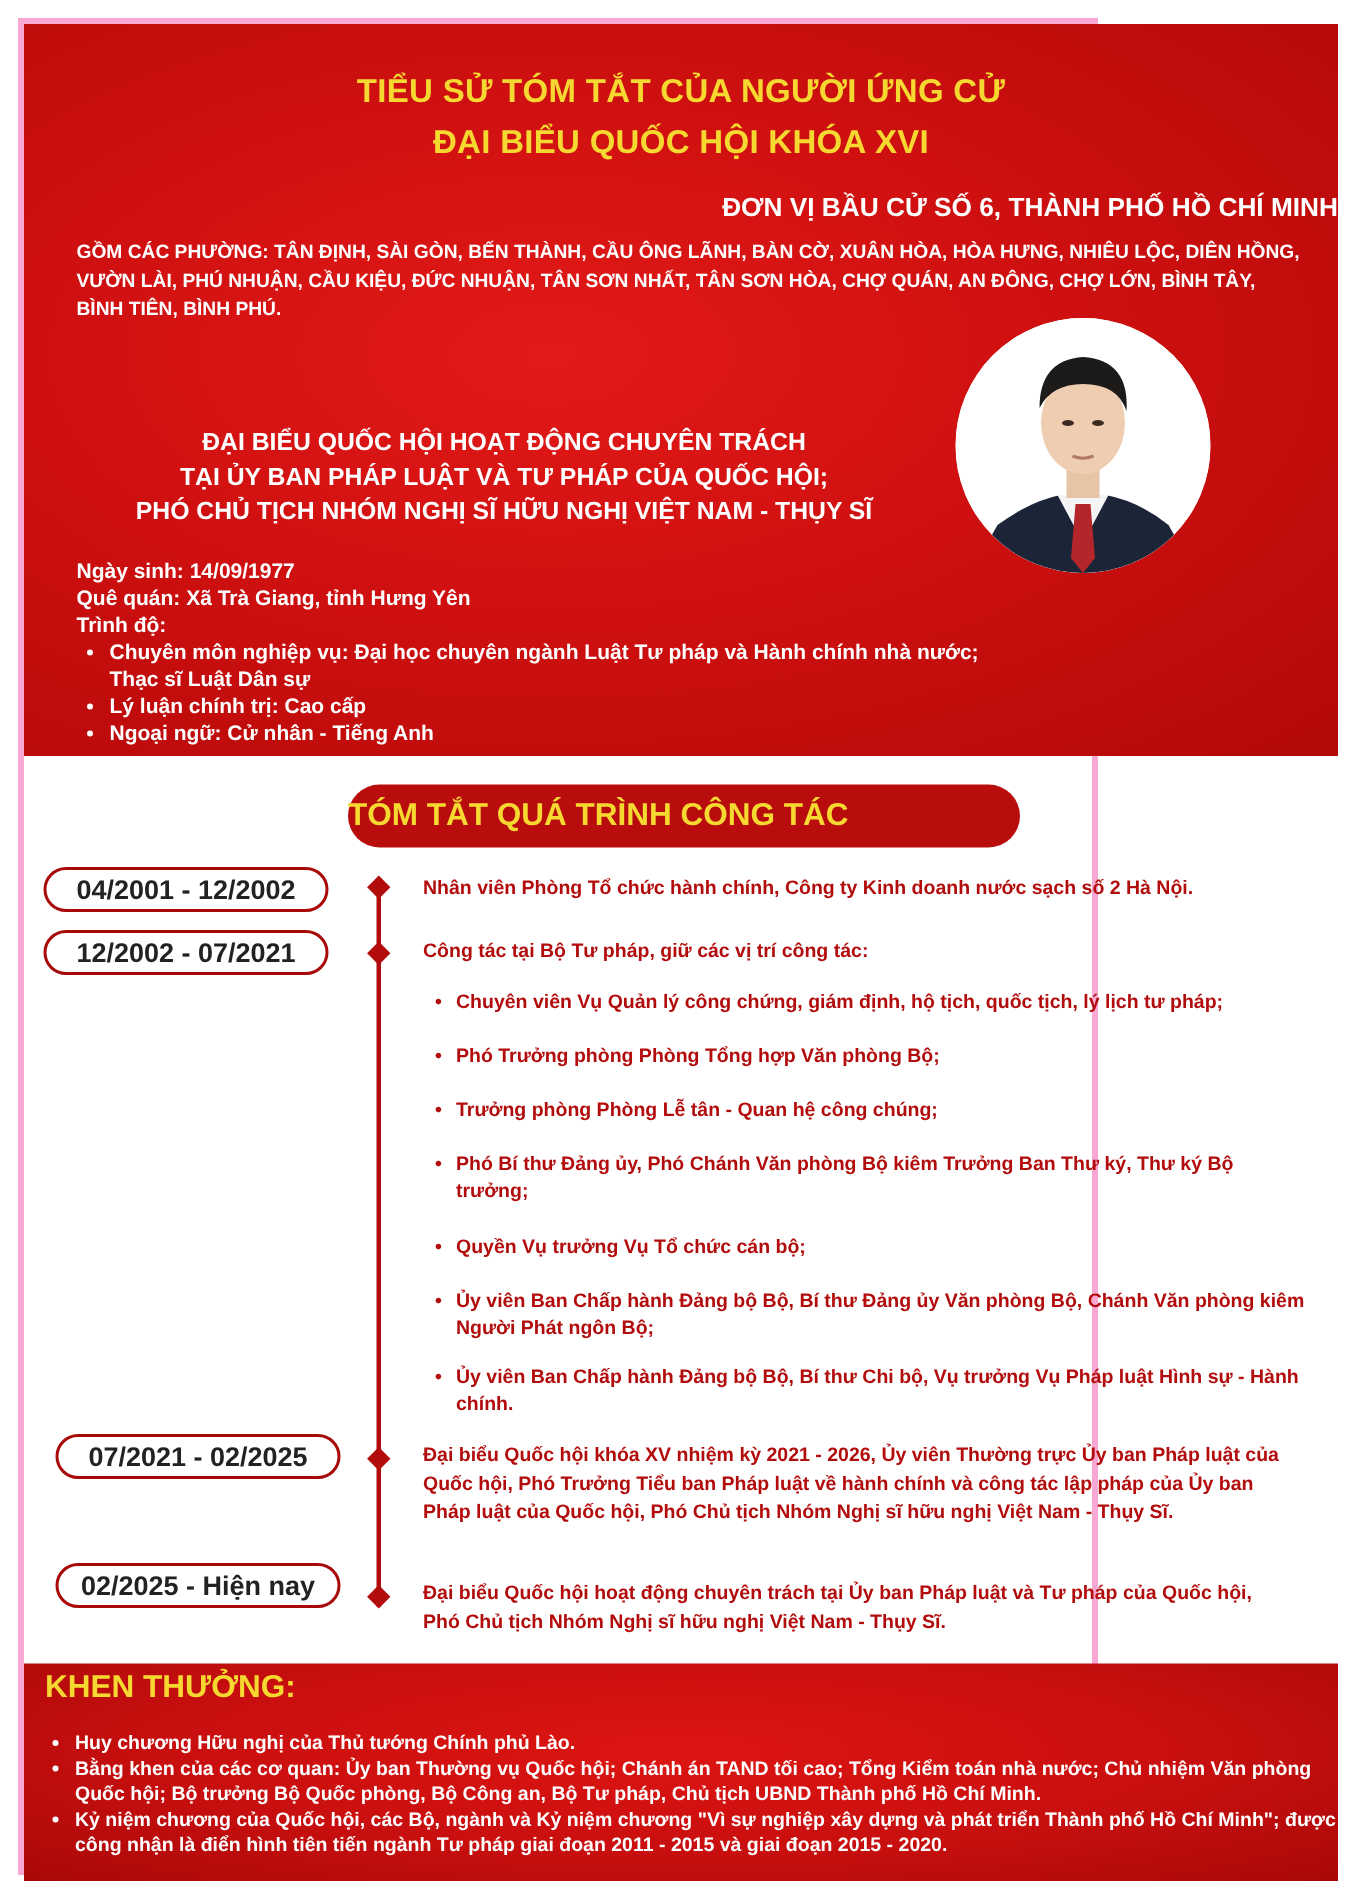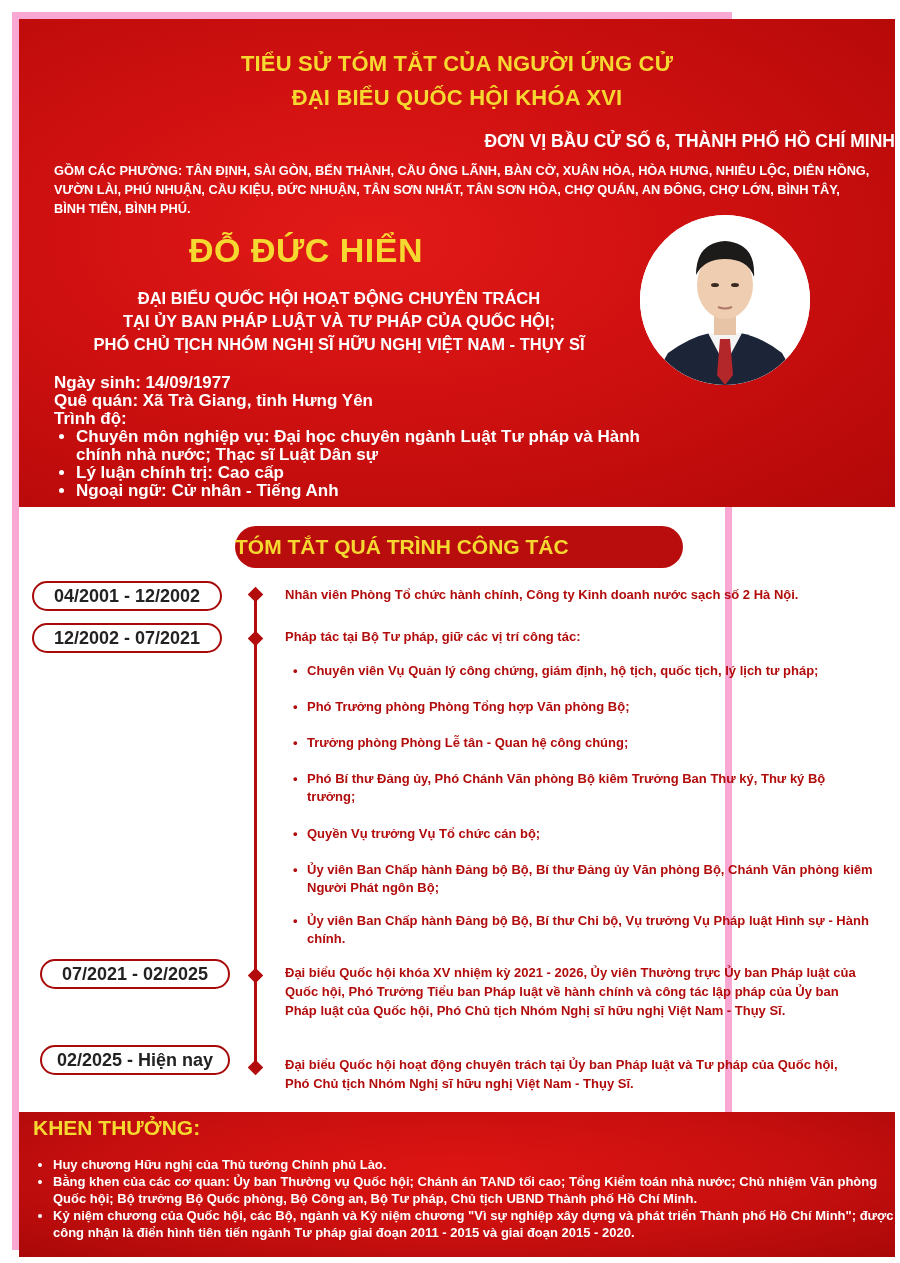--- a/index.html
+++ b/index.html
@@ -2,21 +2,21 @@
 <html><head>
 <meta charset="utf-8">
 <style>
   html, body { margin: 0; padding: 0; }
   body {
     width: 900px; height: 1263px; background: #ffffff; position: relative; overflow: hidden;
     font-family: "Liberation Sans", "DejaVu Sans", sans-serif;
   }
   .page {
     position: absolute; left: 12px; top: 12px; width: 720px; height: 1238px;
-    background: #ffffff; border: 7px solid #f9a8d4; box-sizing: border-box;
+    background: #ffffff; border: 4px solid #f9a8d4; box-sizing: border-box;
   }
   .header {
     position: absolute; left: 0; top: 0; width: 876px; height: 488px;
     background: radial-gradient(ellipse at 40% 45%, #e21a18 0%, #cf1010 45%, #b30808 100%);
     color: #fff;
   }
   .title {
     position: absolute; left: 0; width: 876px; text-align: center; color: #f6d930;
     font-weight: bold; font-size: 22px; letter-spacing: 0.2px; line-height: 34px;
   }
@@ -33,21 +33,21 @@
   .name {
     position: absolute; top: 212px; left: 170px; color: #f6d930;
     font-weight: bold; font-size: 34px; letter-spacing: 0.5px;
   }
   .roles {
     position: absolute; top: 268px; left: 25px; width: 590px; text-align: center;
     color: #fff; font-weight: bold; font-size: 16.5px; line-height: 23px;
   }
   .info {
     position: absolute; top: 355px; left: 35px; color: #fff; font-weight: bold;
-    font-size: 17px; line-height: 18px; width: 620px;
+    font-size: 14px; line-height: 18px; width: 620px;
   }
   .info ul { margin: 0; padding-left: 22px; }
   .info li { list-style: disc; }
   .photo {
     position: absolute; left: 621px; top: 196px; width: 170px; height: 170px;
     border-radius: 50%; background: #fff; overflow: hidden;
   }
   .section-pill {
     position: absolute; top: 507px; left: 216px; width: 448px; height: 42px;
     border-radius: 21px; background: #b90d0d; color: #f6d930; 
@@ -91,21 +91,20 @@
 <body>
 
 <div class="page">
 
   <div class="header">
     <div class="title t1">TIỂU SỬ TÓM TẮT CỦA NGƯỜI ỨNG CỬ</div>
     <div class="title t2">ĐẠI BIỂU QUỐC HỘI KHÓA XVI</div>
     <div class="unit">ĐƠN VỊ BẦU CỬ SỐ 6, THÀNH PHỐ HỒ CHÍ MINH</div>
     <div class="wards">GỒM CÁC PHƯỜNG: TÂN ĐỊNH, SÀI GÒN, BẾN THÀNH, CẦU ÔNG LÃNH, BÀN CỜ, XUÂN HÒA, HÒA HƯNG, NHIÊU LỘC, DIÊN HỒNG, VƯỜN LÀI, PHÚ NHUẬN, CẦU KIỆU, ĐỨC NHUẬN, TÂN SƠN NHẤT, TÂN SƠN HÒA, CHỢ QUÁN, AN ĐÔNG, CHỢ LỚN, BÌNH TÂY, BÌNH TIÊN, BÌNH PHÚ.</div>
 
-    <div class="name">ĐỖ ĐỨC HIỂN</div>
     <div class="roles">
       <div>ĐẠI BIỂU QUỐC HỘI HOẠT ĐỘNG CHUYÊN TRÁCH</div>
       <div>TẠI ỦY BAN PHÁP LUẬT VÀ TƯ PHÁP CỦA QUỐC HỘI;</div>
       <div>PHÓ CHỦ TỊCH NHÓM NGHỊ SĨ HỮU NGHỊ VIỆT NAM - THỤY SĨ</div>
     </div>
 
     <div class="info">
       <div>Ngày sinh: 14/09/1977</div>
       <div>Quê quán: Xã Trà Giang, tỉnh Hưng Yên</div>
       <div>Trình độ:</div>
@@ -135,21 +134,21 @@
   <div class="section-pill">TÓM TẮT QUÁ TRÌNH CÔNG TÁC</div>
 
   <div class="tl-line"></div>
 
   <div class="date-pill" style="top:562px; left:13px;">04/2001 - 12/2002</div>
   <div class="diamond" style="top:570px; left:231px;"></div>
   <div class="tl-text" style="top:566px; width:590px;">Nhân viên Phòng Tổ chức hành chính, Công ty Kinh doanh nước sạch số 2 Hà Nội.</div>
 
   <div class="date-pill" style="top:604px; left:13px;">12/2002 - 07/2021</div>
   <div class="diamond" style="top:614px; left:231px;"></div>
-  <div class="tl-text" style="top:608px; width:590px;">Pháp tác tại Bộ Tư pháp, giữ các vị trí công tác:</div>
+  <div class="tl-text" style="top:608px; width:590px;">Công tác tại Bộ Tư pháp, giữ các vị trí công tác:</div>
 
   <div class="tl-sub" style="top:643px;">Chuyên viên Vụ Quản lý công chứng, giám định, hộ tịch, quốc tịch, lý lịch tư pháp;</div>
   <div class="tl-sub" style="top:679px;">Phó Trưởng phòng Phòng Tổng hợp Văn phòng Bộ;</div>
   <div class="tl-sub" style="top:715px;">Trưởng phòng Phòng Lễ tân - Quan hệ công chúng;</div>
   <div class="tl-sub" style="top:751px;">Phó Bí thư Đảng ủy, Phó Chánh Văn phòng Bộ kiêm Trưởng Ban Thư ký, Thư ký Bộ trưởng;</div>
   <div class="tl-sub" style="top:806px;">Quyền Vụ trưởng Vụ Tổ chức cán bộ;</div>
   <div class="tl-sub" style="top:842px;">Ủy viên Ban Chấp hành Đảng bộ Bộ, Bí thư Đảng ủy Văn phòng Bộ, Chánh Văn phòng kiêm Người Phát ngôn Bộ;</div>
   <div class="tl-sub" style="top:893px;">Ủy viên Ban Chấp hành Đảng bộ Bộ, Bí thư Chi bộ, Vụ trưởng Vụ Pháp luật Hình sự - Hành chính.</div>
 
   <div class="date-pill" style="top:940px; left:21px;">07/2021 - 02/2025</div>

